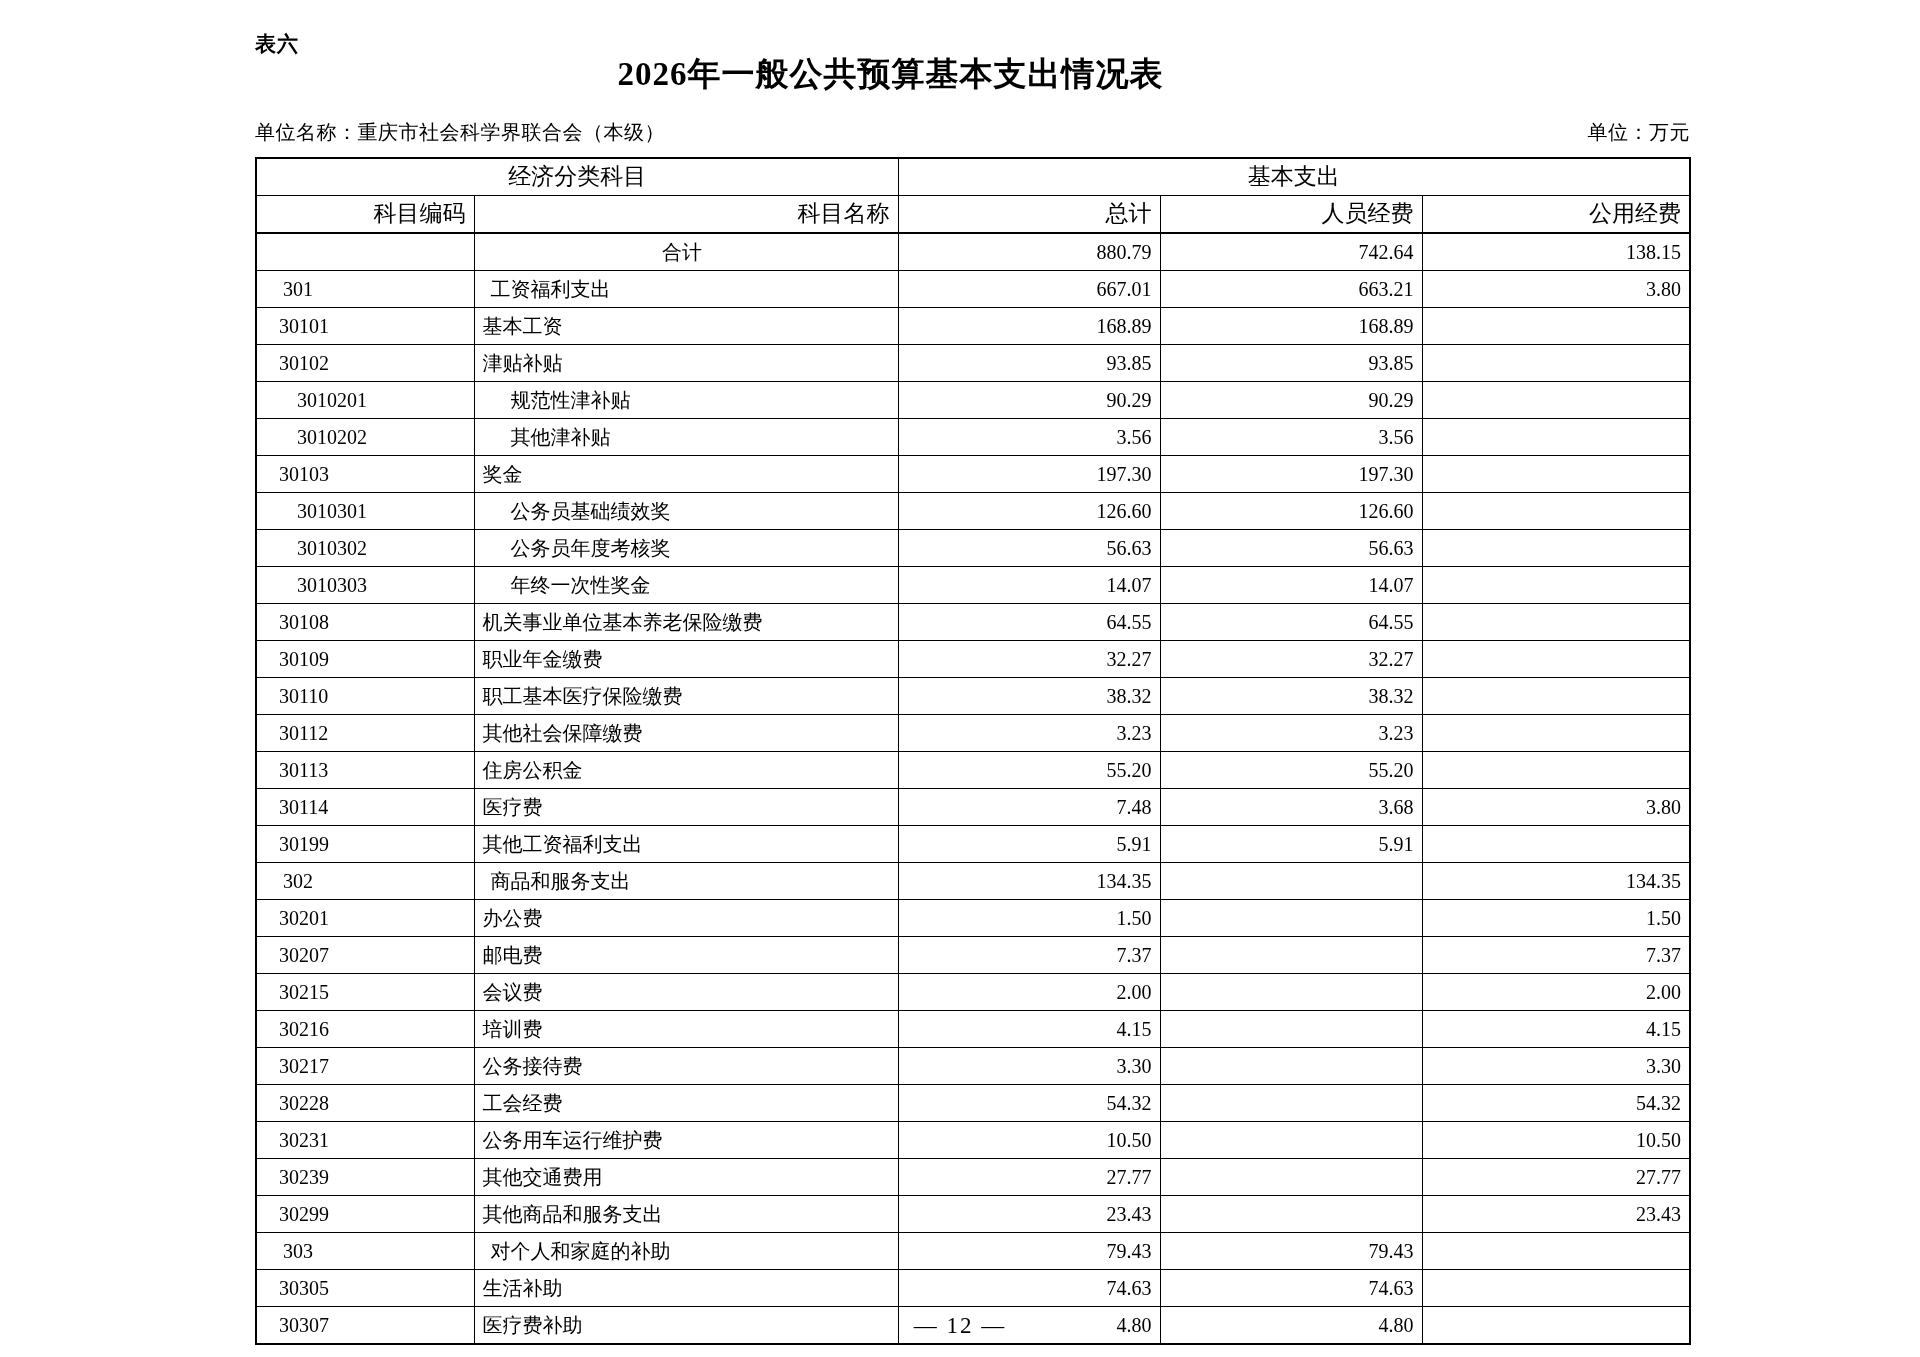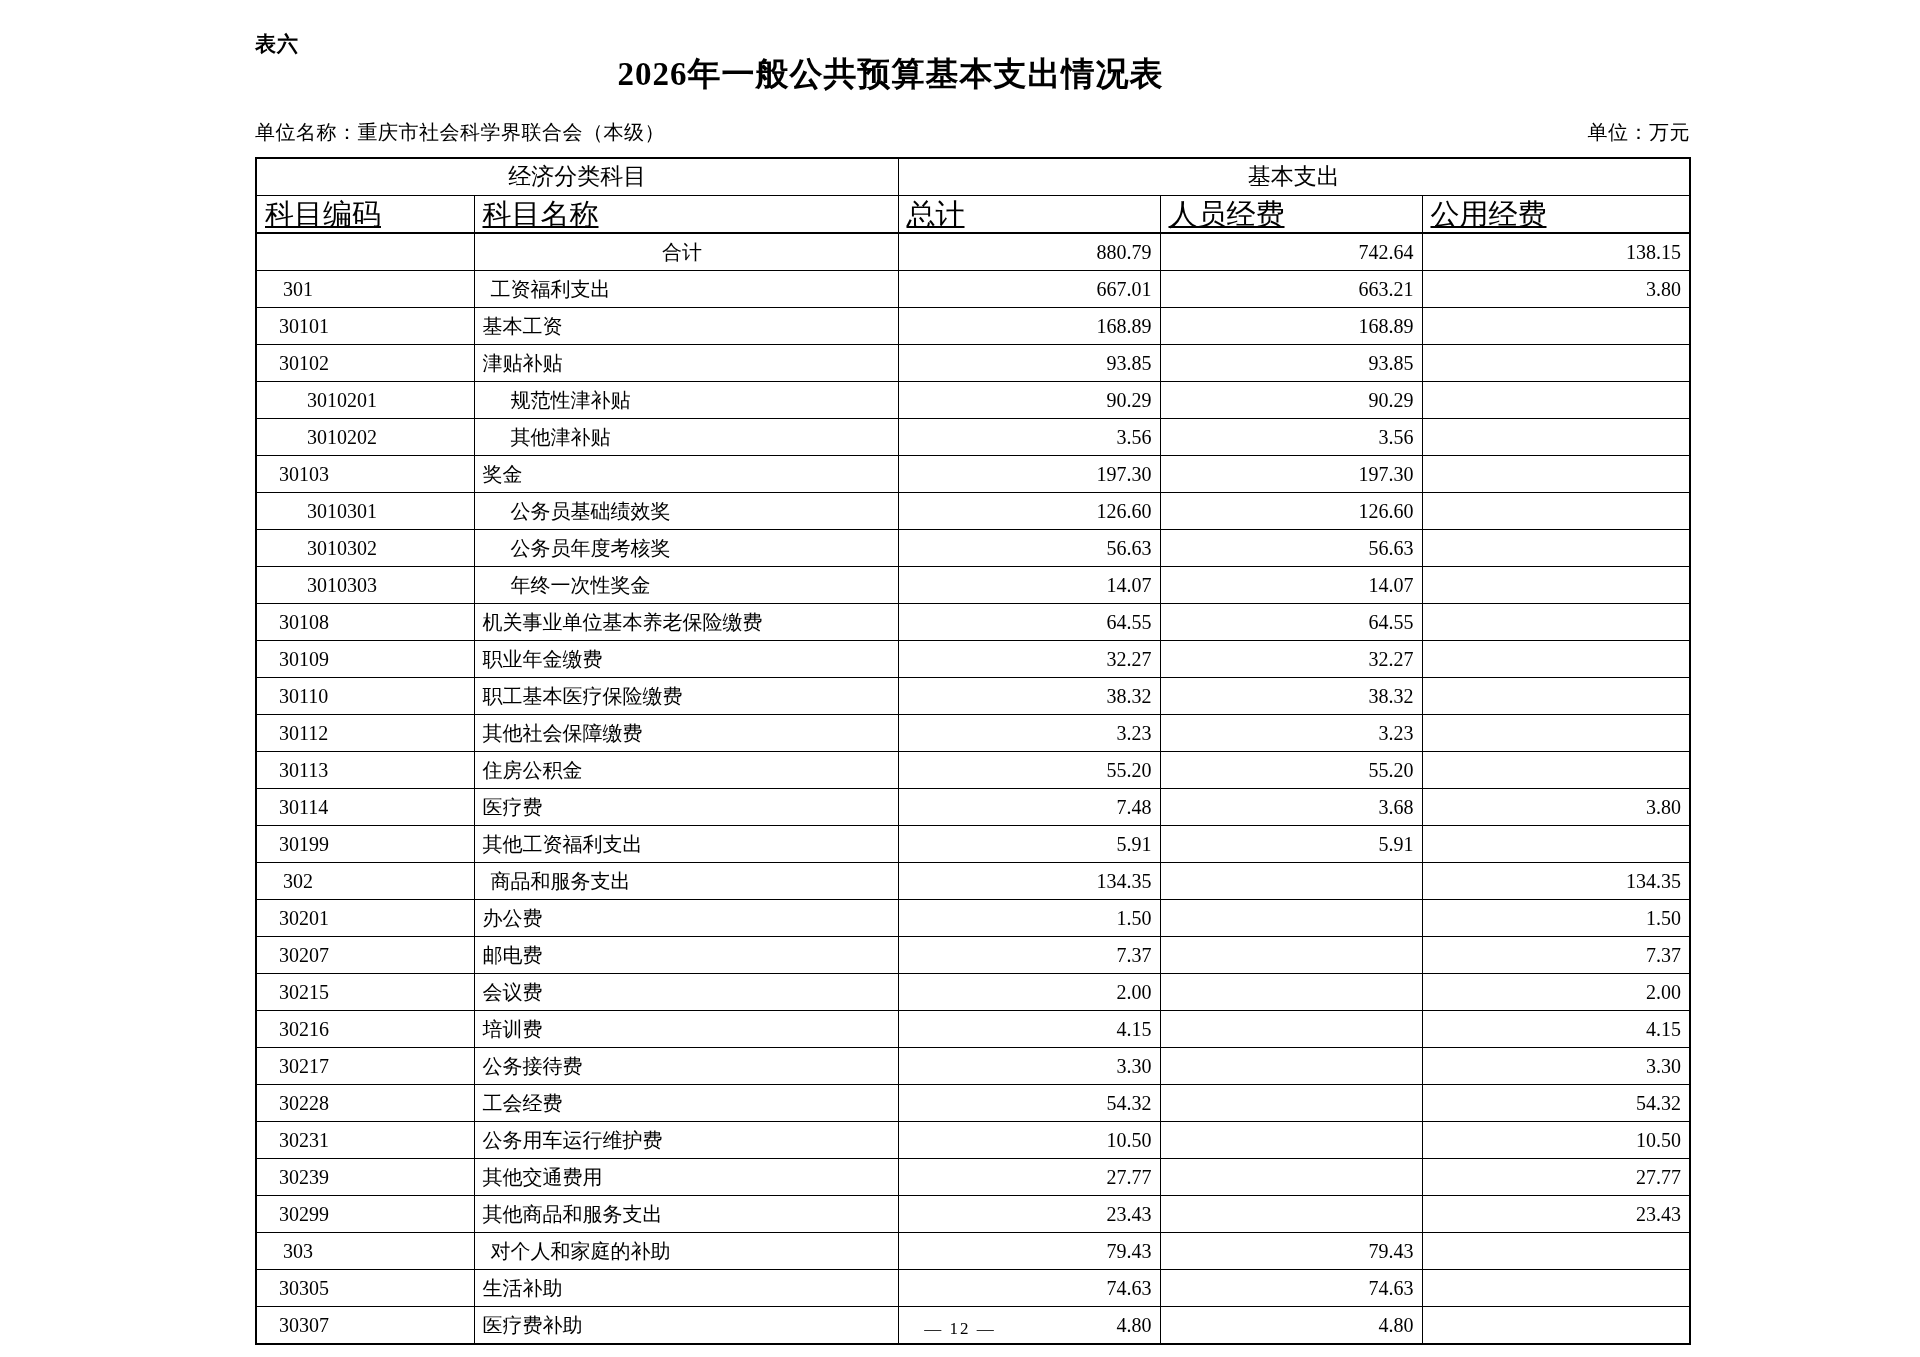--- a/index.html
+++ b/index.html
@@ -96,25 +96,24 @@
     border: 2.5px solid #000;
   }
   .hdr-top td {
     text-align: center;
     font-size: 23px;
     height: 47px;
     line-height: 47px;
     border-bottom-width: 1.6px;
   }
   .hdr-sub td {
-    text-align: left;
-    font-size: 29px;
+    text-align: right;
+    font-size: 23px;
     height: 45px;
     line-height: 45px;
-    text-decoration: underline;
   }
   .row-total td {
     font-weight: 700;
   }
   td.c-code {
     text-align: left;
     padding-left: 14px;
   }
   td.c-name {
     text-align: left;
@@ -125,42 +124,42 @@
     padding-right: 12px;
   }
   
   td.c-name.center {
     text-align: center;
     padding-left: 0;
   }
   
   .lvl1 td.c-code { padding-left: 26px; }
   .lvl2 td.c-code { padding-left: 22px; }
-  .lvl3 td.c-code { padding-left: 50px; }
+  .lvl3 td.c-code { padding-left: 40px; }
   .lvl1 td.c-name { padding-left: 16px; }
   .lvl2 td.c-name { padding-left: 8px; }
   .lvl3 td.c-name { padding-left: 36px; }
 
   .col-code  { width: 218px; }
   .col-name  { width: 424px; }
   .col-total { width: 262px; }
   .col-pers  { width: 262px; }
   .col-publ  { width: 268px; }
 
   
   tr.thick-bottom td { border-bottom-width: 2.5px; }
 
   
   .page-number {
     position: absolute;
     left: 0;
     bottom: 18px;
     width: 1920px;
     text-align: center;
-    font-size: 17px;
+    font-size: 23px;
     letter-spacing: 2px;
   }
 </style>
 </head>
 <body>
 
 <div class="page">
 
   <div class="sheet-tag">表六</div>
 

